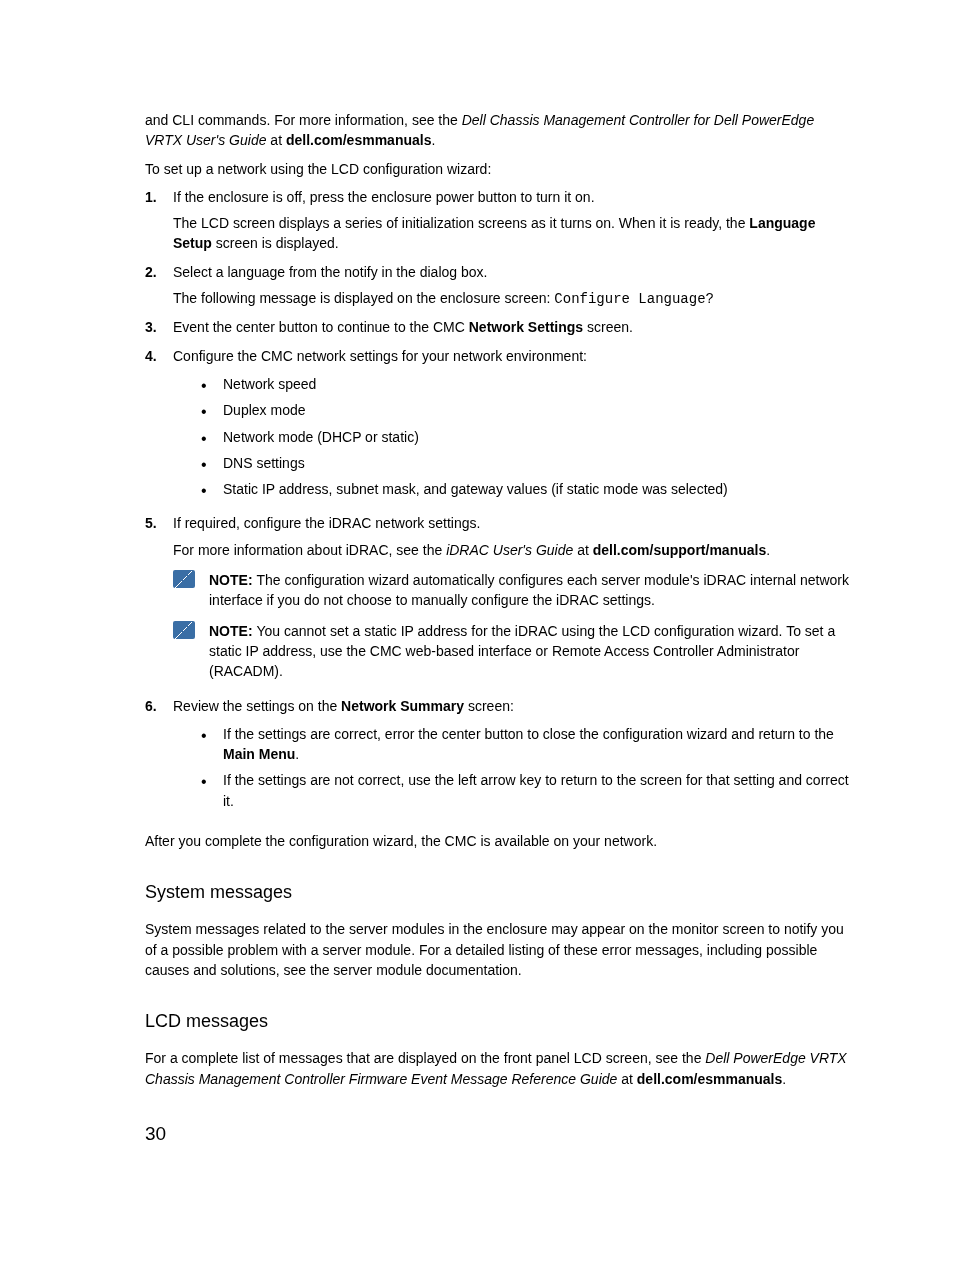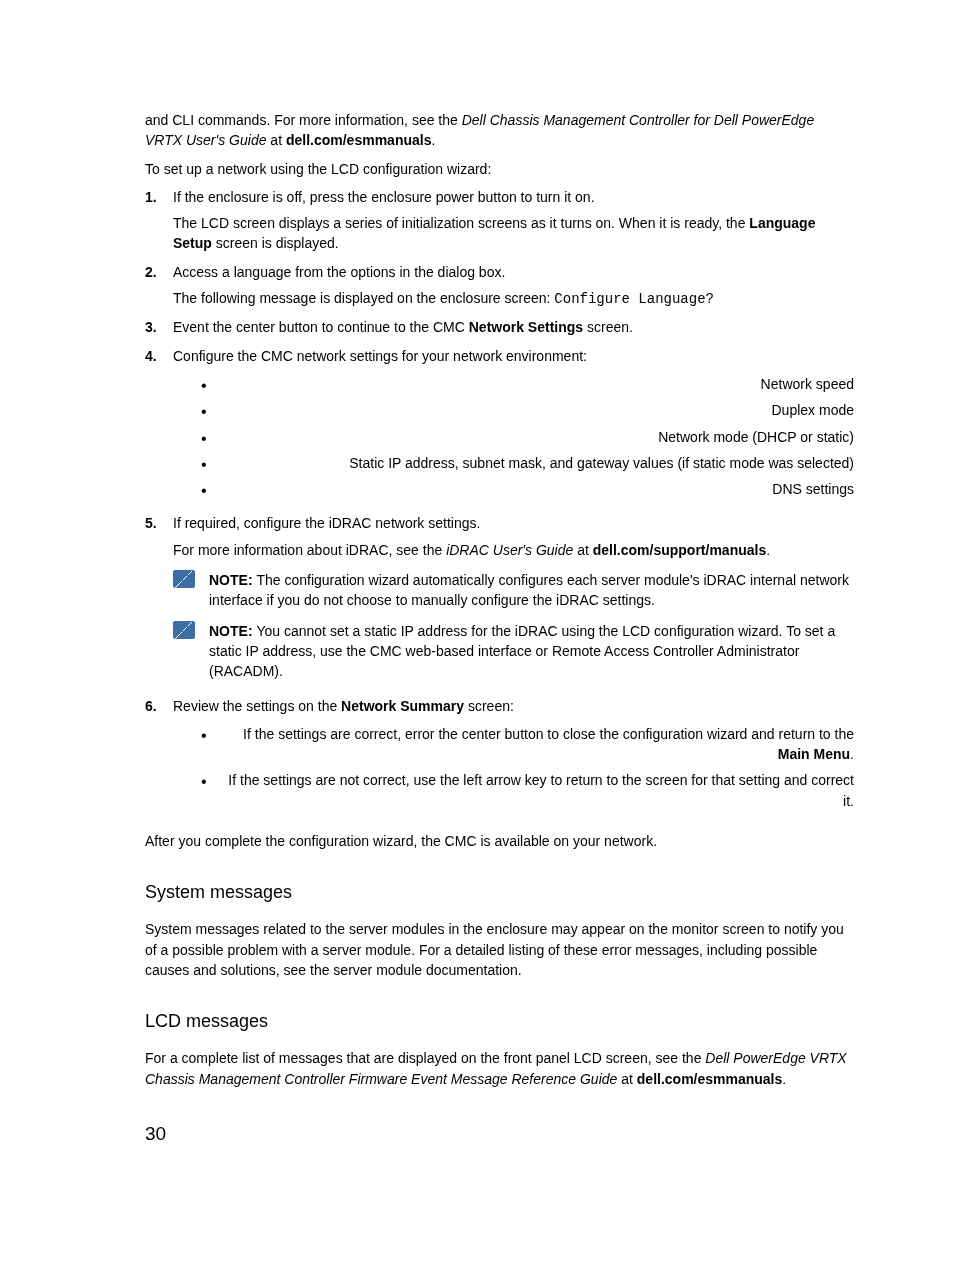--- a/index.html
+++ b/index.html
@@ -44,21 +44,20 @@
   .subpara { margin-top: 6px; }
   ul.bullets {
     list-style: none;
     padding-left: 28px;
     margin: 8px 0 4px 0;
   }
   ul.bullets > li {
     position: relative;
     padding-left: 22px;
     margin-bottom: 6px;
-    text-align: right;
   }
   ul.bullets > li::before {
     content: "•";
     position: absolute;
     left: 0;
     top: 0;
     font-size: 16px;
   }
   .note {
     display: flex;
@@ -112,21 +111,21 @@
         <div>If the enclosure is off, press the enclosure power button to turn it on.</div>
         <div class="subpara">
           <span>The LCD screen displays a series of initialization screens as it turns on. When it is ready, the </span><span class="bold">Language Setup</span><span> screen is displayed.</span>
         </div>
       </div>
     </li>
 
     <li>
       <span class="num">2.</span>
       <div class="body">
-        <div>Access a language from the options in the dialog box.</div>
+        <div>Select a language from the notify in the dialog box.</div>
         <div class="subpara">
           <span>The following message is displayed on the enclosure screen: </span><span class="mono">Configure Language?</span>
         </div>
       </div>
     </li>
 
     <li>
       <span class="num">3.</span>
       <div class="body">
         <span>Event the center button to continue to the CMC </span><span class="bold">Network Settings</span><span> screen.</span>
@@ -134,22 +133,22 @@
     </li>
 
     <li>
       <span class="num">4.</span>
       <div class="body">
         <div>Configure the CMC network settings for your network environment:</div>
         <ul class="bullets">
           <li>Network speed</li>
           <li>Duplex mode</li>
           <li>Network mode (DHCP or static)</li>
+          <li>DNS settings</li>
           <li>Static IP address, subnet mask, and gateway values (if static mode was selected)</li>
-          <li>DNS settings</li>
         </ul>
       </div>
     </li>
 
     <li>
       <span class="num">5.</span>
       <div class="body">
         <div>If required, configure the iDRAC network settings.</div>
         <div class="subpara">
           <span>For more information about iDRAC, see the </span><span class="italic">iDRAC User's Guide</span><span> at </span><span class="bold">dell.com/support/manuals</span><span>.</span>

